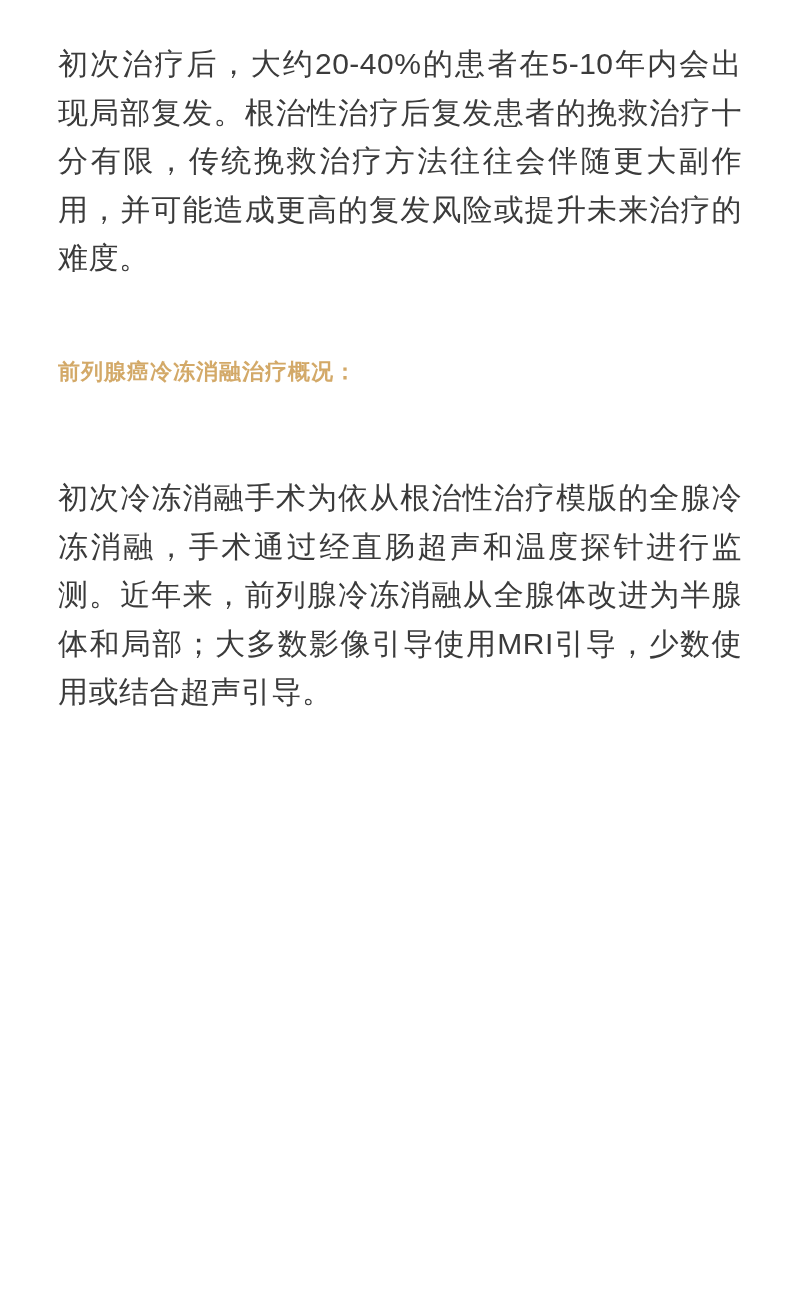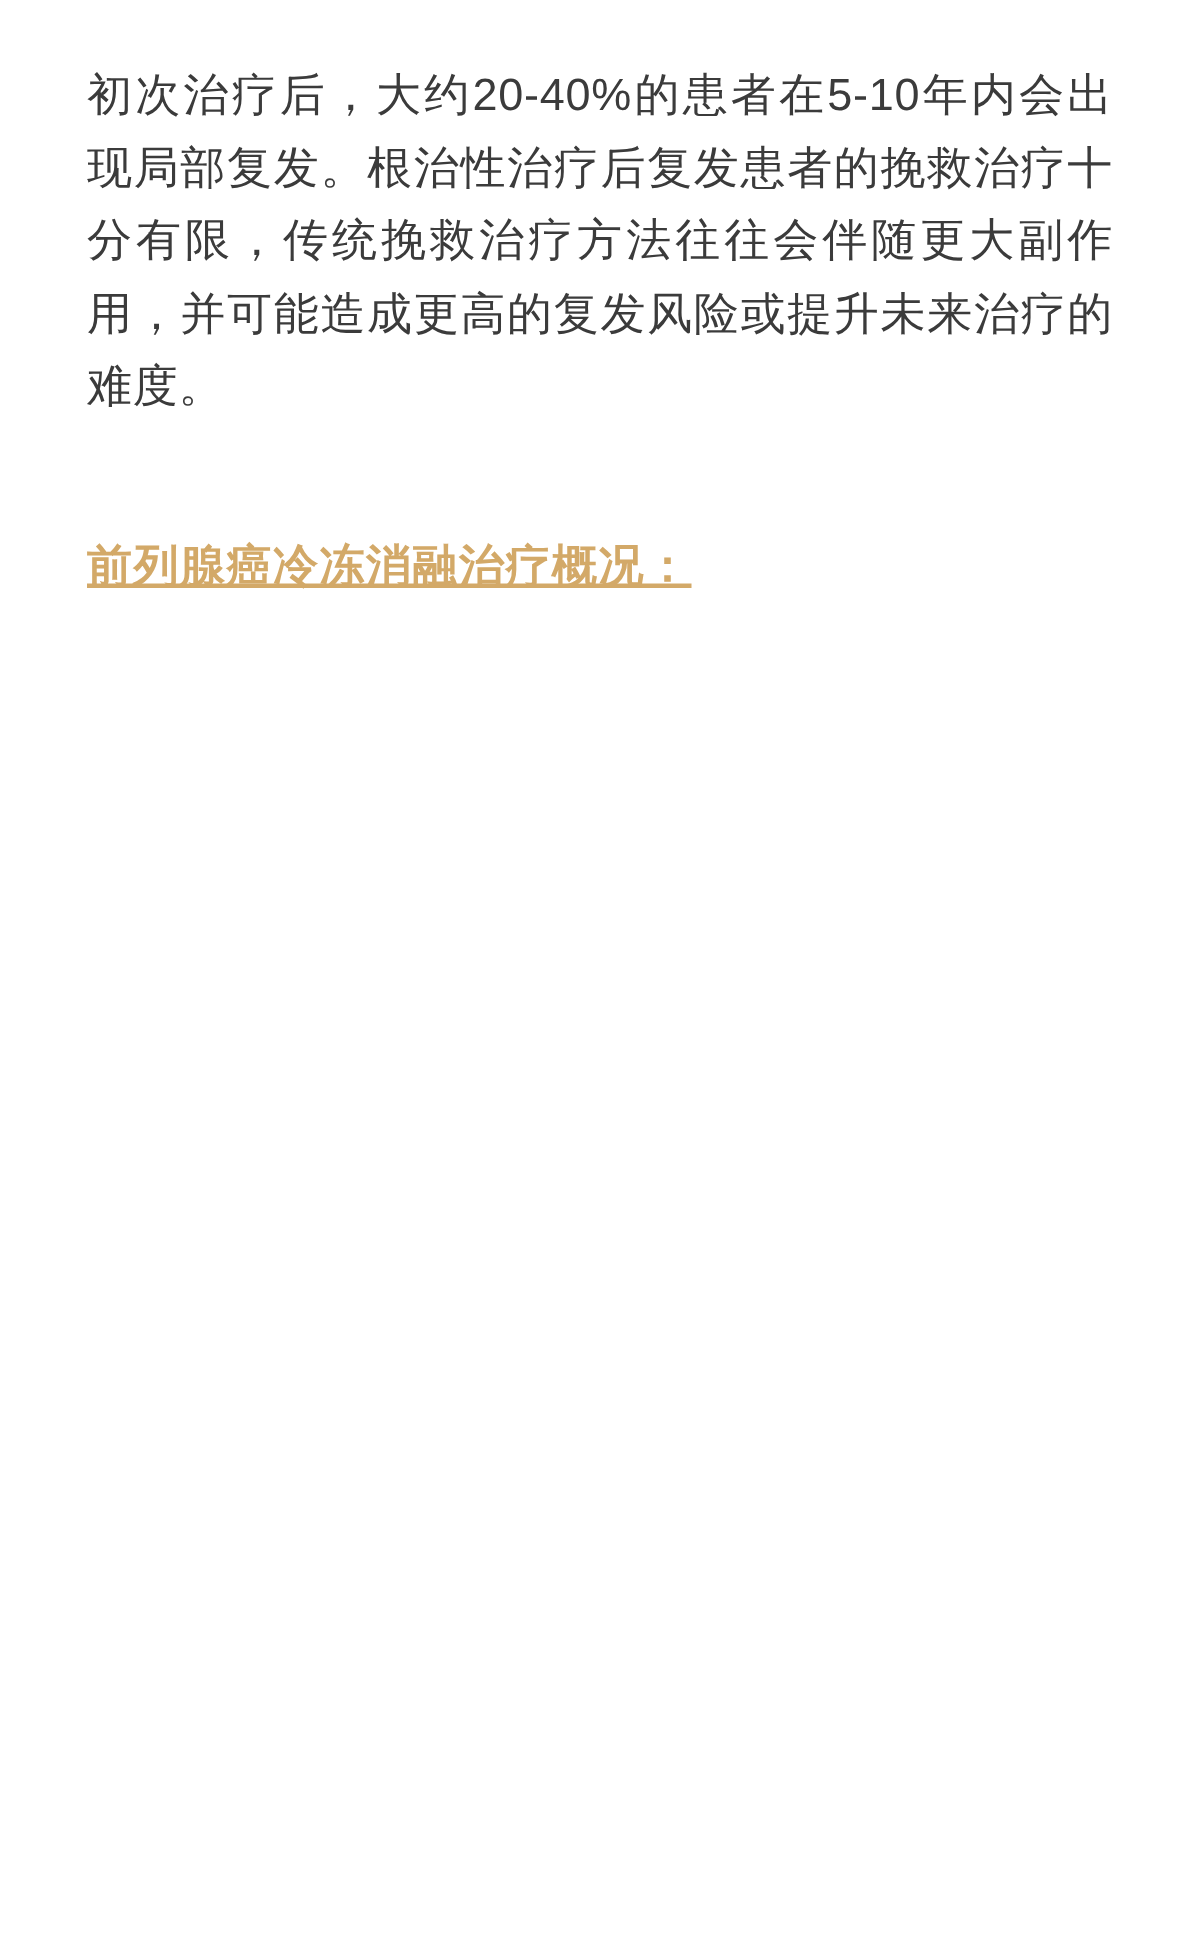--- a/index.html
+++ b/index.html
@@ -27,38 +27,38 @@
     color: #3b3b3b;
     text-align: justify;
     margin: 0 0 46px 0;
     word-break: break-all;
   }
   .para.first {
     margin-bottom: 72px;
   }
   .heading {
     font-family: "Liberation Serif", "DejaVu Serif", serif;
-    font-size: 30px;
+    font-size: 22px;
     font-weight: bold;
     color: #d3a968;
     letter-spacing: 1px;
     line-height: 1.5;
     margin: 0 0 62px 0;
-    text-decoration: underline;
   }
   .spacer-sm {
     height: 24px;
   }
 </style>
 </head>
 <body>
 
 <div class="article">
 
   <p class="para first">初次治疗后，大约20-40%的患者在5-10年内会出现局部复发。根治性治疗后复发患者的挽救治疗十分有限，传统挽救治疗方法往往会伴随更大副作用，并可能造成更高的复发风险或提升未来治疗的难度。</p>
 
   <h2 class="heading">前列腺癌冷冻消融治疗概况：</h2>
 
 
   <div class="spacer-sm"></div>
 
+  <p class="para">初次冷冻消融手术为依从根治性治疗模版的全腺冷冻消融，手术通过经直肠超声和温度探针进行监测。近年来，前列腺冷冻消融从全腺体改进为半腺体和局部；大多数影像引导使用MRI引导，少数使用或结合超声引导。</p>
 
 </div>
 
 </body></html>

